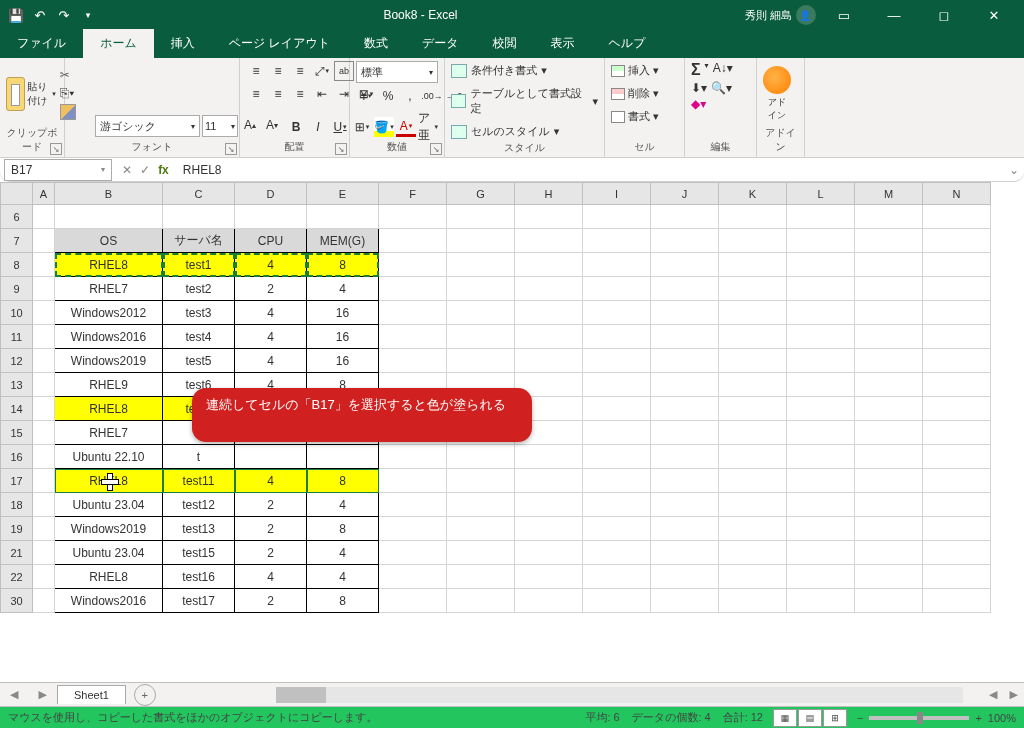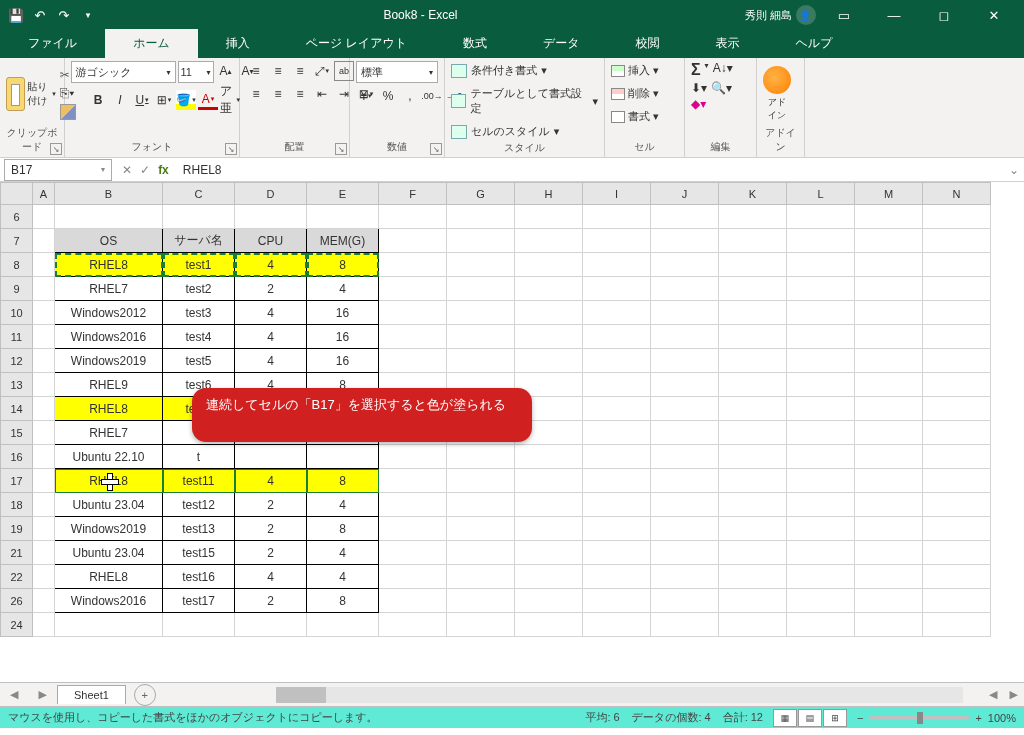--- a/index.html
+++ b/index.html
@@ -7,21 +7,21 @@
 .titlebar{background:#0a5c3e;height:30px;display:flex;align-items:center;color:#fff;padding:0 8px;}
 .titlebar .qat{display:flex;gap:8px;align-items:center;}
 .titlebar .qat span{width:16px;height:16px;display:flex;align-items:center;justify-content:center;font-size:13px;}
 .titlebar .title{flex:1;text-align:center;font-size:12px;}
 .titlebar .right{display:flex;align-items:center;gap:6px;}
 .titlebar .user{display:flex;align-items:center;gap:4px;font-size:11px;}
 .avatar{width:20px;height:20px;border-radius:50%;background:#3a7a5e;display:flex;align-items:center;justify-content:center;font-size:10px;}
 .winbtn{width:44px;height:30px;display:flex;align-items:center;justify-content:center;font-size:13px;}
 
 .menubar{background:#0a5c3e;height:28px;display:flex;align-items:flex-end;color:#fff;font-size:12px;}
-.tab{padding:6px 28px;cursor:pointer;}
+.tab{padding:6px 17px;cursor:pointer;}
 .tab.active{background:#f3f2f1;color:#0a5c3e;}
 .help{margin-left:10px;display:flex;align-items:center;gap:4px;padding:6px 10px;}
 .bulb{width:14px;height:14px;background:radial-gradient(circle,#ffd966 40%,#d4a017 70%);border-radius:50%;}
 
 .ribbon{background:#f3f2f1;height:100px;display:flex;border-bottom:1px solid #d0d0d0;}
 .group{border-right:1px solid #d0d0d0;display:flex;flex-direction:column;padding:3px 6px 1px 6px;position:relative;}
 .group-body{flex:1;display:flex;align-items:center;gap:4px;}
 .group-label{text-align:center;font-size:10px;color:#555;padding-bottom:2px;position:relative;}
 .dialog-launcher{position:absolute;right:2px;bottom:2px;width:12px;height:12px;border:1px solid #999;font-size:8px;display:flex;align-items:center;justify-content:center;color:#666;}
 
@@ -52,21 +52,21 @@
 .cell-icon{width:14px;height:12px;border:1px solid #888;background:#fff;}
 .cell-icon.ins{background:linear-gradient(#cfc 50%,#fff 50%);}
 .cell-icon.del{background:linear-gradient(#fcc 50%,#fff 50%);}
 
 .edit-group{width:72px;}
 .sigma{font-size:16px;font-weight:bold;}
 .addin-group{width:48px;}
 .addin-big{display:flex;flex-direction:column;align-items:center;gap:2px;font-size:9px;}
 .addin-icon{width:28px;height:28px;background:radial-gradient(circle at 40% 40%,#ffb347,#ff7f00);border-radius:50%;}
 
-.namebox-row{height:24px;display:flex;align-items:center;border-bottom:1px solid #d0d0d0;background:#fff;}
+.namebox-row{height:24px;display:flex;align-items:center;border-bottom:1px solid #d0d0d0;background:#fff;border-radius:10px;}
 .namebox{width:108px;height:22px;border:1px solid #ababab;margin:0 4px;padding:2px 6px;display:flex;align-items:center;justify-content:space-between;font-size:12px;}
 .fx-btns{display:flex;gap:8px;padding:0 6px;color:#888;}
 .fx{font-weight:bold;color:#4d7c0f;}
 .formula-bar{flex:1;padding:2px 8px;font-size:12px;}
 .fb-expand{width:20px;text-align:center;color:#888;}
 
 .grid-area{position:relative;height:500px;overflow:hidden;background:#fff;}
 .grid{border-collapse:collapse;table-layout:fixed;}
 .grid th{background:#e6e6e6;border:1px solid #c0c0c0;font-weight:normal;font-size:11px;color:#333;text-align:center;height:22px;}
 .grid td{border:1px solid #d4d4d4;font-size:12px;text-align:center;height:24px;background:#fff;position:relative;}
@@ -92,21 +92,21 @@
 
 .callout{position:absolute;left:192px;top:206px;width:340px;height:54px;background:#d02020;border-radius:14px;color:#fff;padding:8px 14px;font-size:13px;line-height:1.4;box-shadow:0 2px 5px rgba(0,0,0,0.3);}
 
 .sheet-tabs{height:24px;display:flex;align-items:center;border-top:1px solid #c0c0c0;background:#f3f2f1;font-size:11px;}
 .tab-nav{padding:0 10px;color:#888;}
 .sheet-tab{padding:3px 16px;background:#fff;border:1px solid #aaa;border-bottom:none;}
 .add-sheet{width:22px;height:22px;border:1px solid #aaa;border-radius:50%;display:flex;align-items:center;justify-content:center;margin-left:8px;color:#666;}
 .hscroll{flex:1;height:16px;margin:0 20px 0 120px;background:#e6e6e6;position:relative;}
 .hscroll-thumb{position:absolute;left:0;width:50px;height:100%;background:#c0c0c0;}
 
-.statusbar{height:22px;background:#5eead4;border-top:1px solid #c0c0c0;display:flex;align-items:center;font-size:11px;padding:0 8px;color:#444;}
+.statusbar{height:22px;background:#22c55e;border-top:1px solid #c0c0c0;display:flex;align-items:center;font-size:11px;padding:0 8px;color:#444;}
 .statusbar .msg{flex:1;}
 .stats{display:flex;gap:12px;margin-right:10px;}
 .view-btns{display:flex;gap:1px;}
 .view-btn{width:24px;height:18px;border:1px solid #999;background:#fff;display:flex;align-items:center;justify-content:center;font-size:9px;}
 .zoom{display:flex;align-items:center;gap:6px;margin-left:10px;}
 .zoom-slider{width:100px;height:4px;background:#c0c0c0;position:relative;}
 .zoom-thumb{position:absolute;left:48px;top:-4px;width:6px;height:12px;background:#888;}
 </style>
 </head>
 <body>
@@ -157,21 +157,21 @@
         <span class="scissors">✂</span>
         <span style="font-size:12px;">⎘▾</span>
         <span class="fmt-painter"></span>
       </div>
     </div>
     <div class="group-label">クリップボード</div>
     <div class="dialog-launcher">↘</div>
   </div>
 
   <div class="group font-group">
-    <div class="group-body" style="flex-direction:column;align-items:center;margin-left:24px;">
+    <div class="group-body" style="flex-direction:row;align-items:flex-end;margin-left:24px;">
       <div class="font-row">
         <div class="font-name">
             <span>游ゴシック</span>
             <span style="font-size:8px;">▾</span>
           </div>
         <div class="font-size">
             <span>11</span>
             <span style="font-size:8px;">▾</span>
           </div>
         <span class="btn-sm">A<sup style="font-size:8px;">▴</sup></span>
@@ -579,43 +579,26 @@
           <td></td>
           <td></td>
           <td></td>
           <td></td>
           <td></td>
           <td></td>
           <td></td>
           <td></td>
         </tr>
         <tr>
-          <th class="row-head">26</th>
+          <th class="row-head">30</th>
           <td></td>
           <td class="data">Windows2016</td>
           <td class="data">test17</td>
           <td class="data">2</td>
           <td class="data">8</td>
-          <td></td>
-          <td></td>
-          <td></td>
-          <td></td>
-          <td></td>
-          <td></td>
-          <td></td>
-          <td></td>
-          <td></td>
-        </tr>
-        <tr>
-          <th class="row-head">24</th>
-          <td></td>
-          <td></td>
-          <td></td>
-          <td></td>
-          <td></td>
           <td></td>
           <td></td>
           <td></td>
           <td></td>
           <td></td>
           <td></td>
           <td></td>
           <td></td>
           <td></td>
         </tr>

